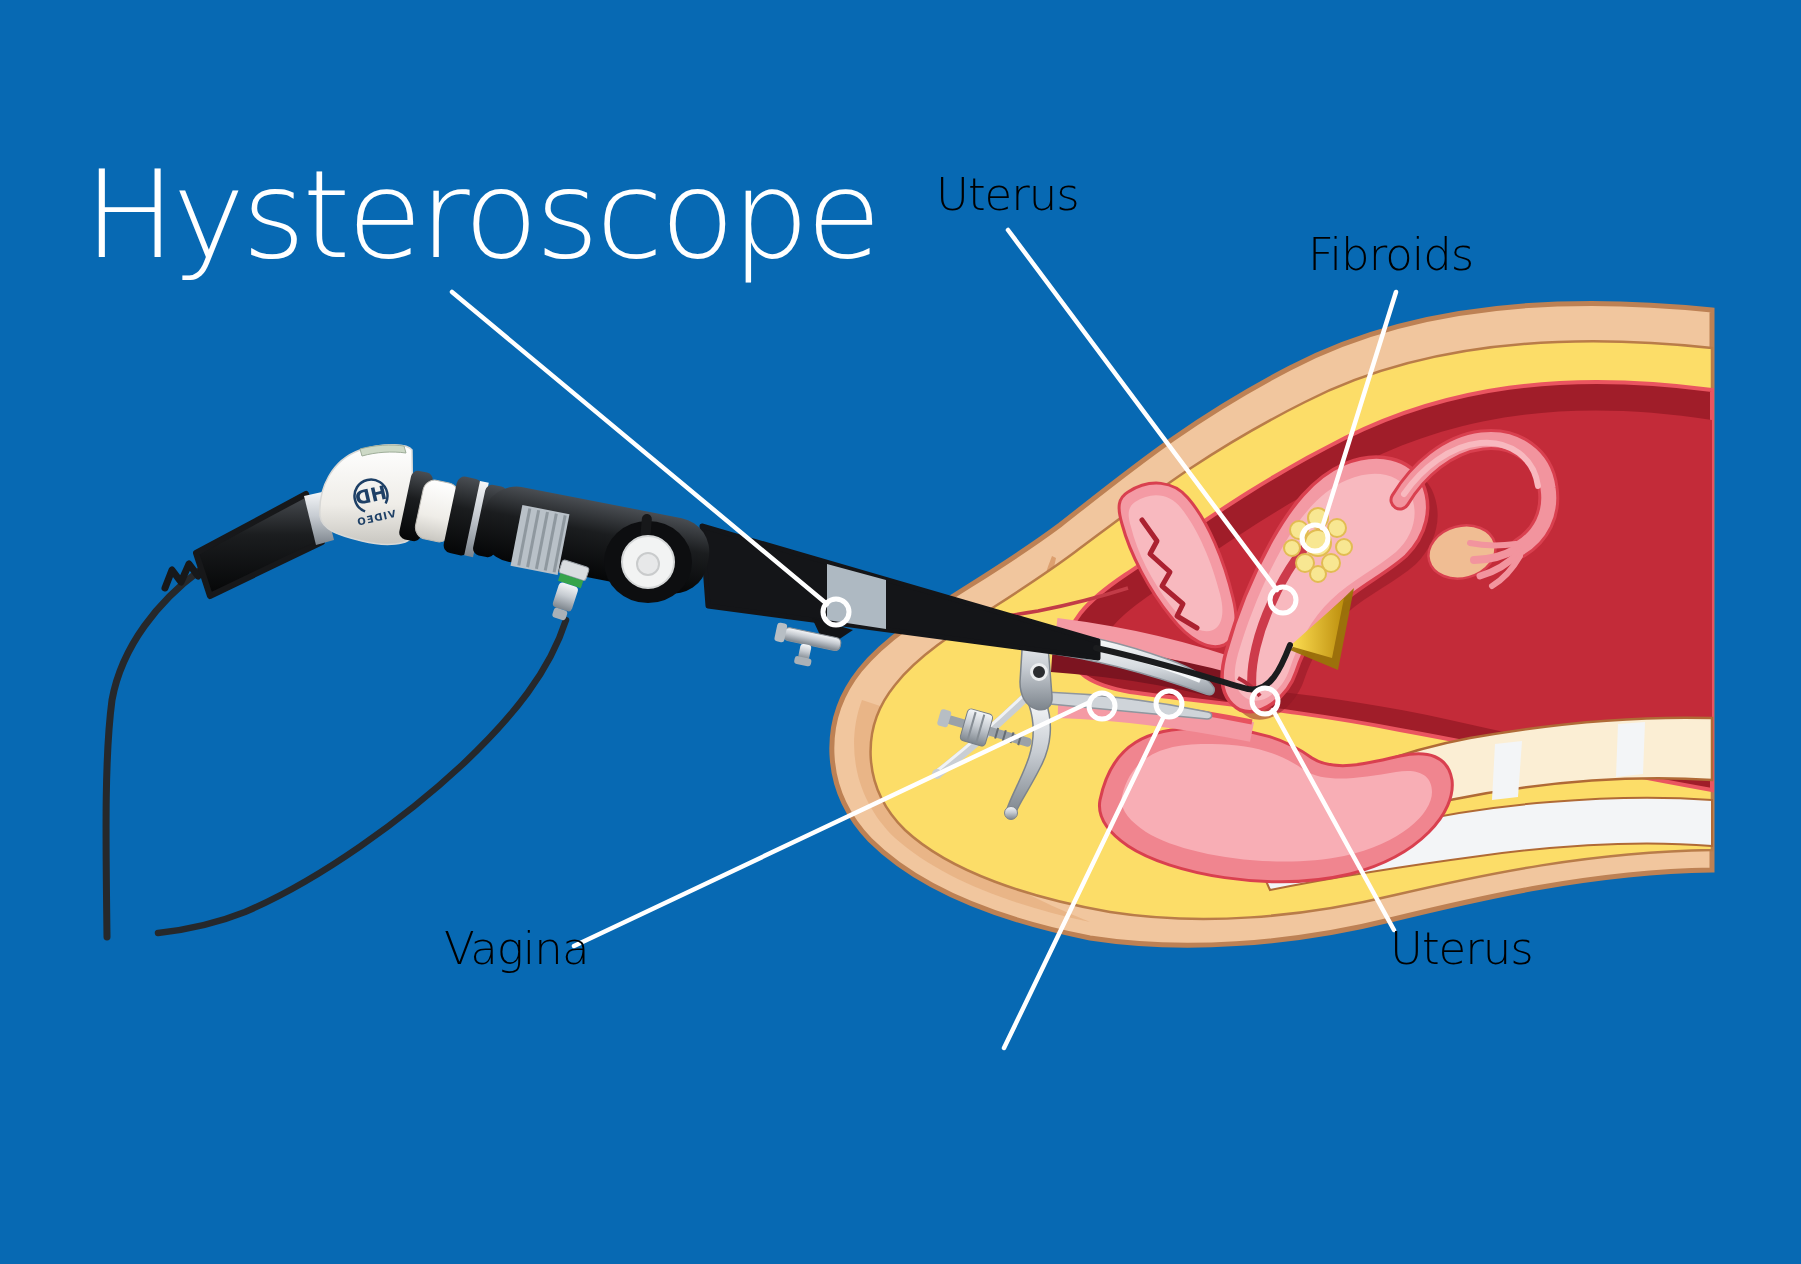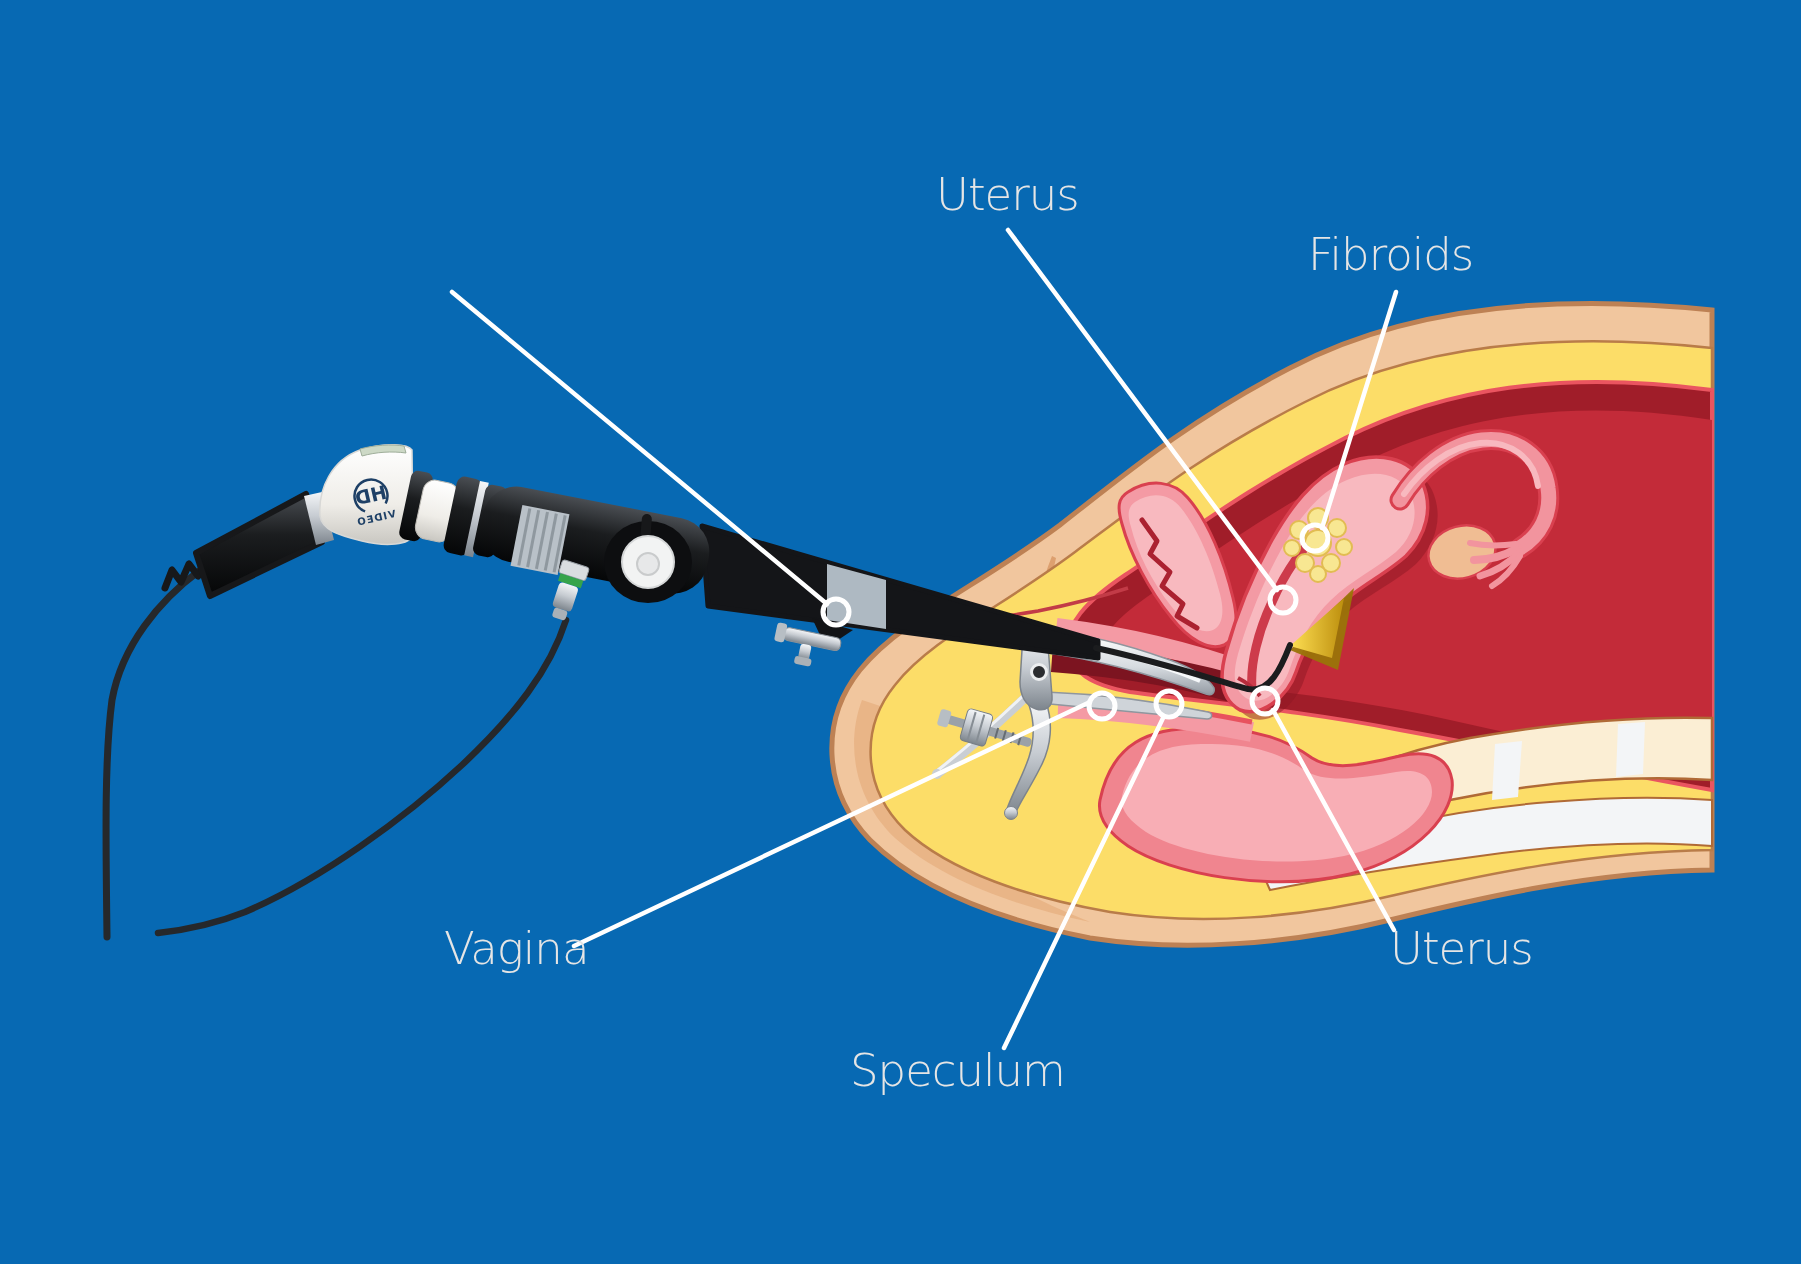--- a/index.html
+++ b/index.html
@@ -1,21 +1,21 @@
 <!DOCTYPE html>
 <html><head>
 <meta charset="utf-8">
 <style>
   html,body{margin:0;padding:0;background:#0769b3;}
   #stage{position:relative;width:1801px;height:1264px;overflow:hidden;
          font-family:"DejaVu Sans","Liberation Sans",sans-serif;}
   #art{position:absolute;left:0;top:0;}
   .ttl{position:absolute;left:84px;top:148px;color:#fff;
        font-weight:200;font-size:122px;letter-spacing:-3px;line-height:1.1;}
-  .lbl{position:absolute;color:#e5e5e5;font-weight:300;font-size:45px;
+  .lbl{position:absolute;color:#000000;font-weight:300;font-size:45px;
        letter-spacing:-1px;line-height:1.2;white-space:nowrap;}
   .lbl-uterus  {left:936px;  top:168px;}
   .lbl-fibroids{left:1308px; top:222px;margin-top:6px;}
   .lbl-vagina  {left:444px;  top:922px;}
   .lbl-speculum{left:850px;  top:1044px;}
   .lbl-cervix  {left:1390px; top:922px;}
 </style>
 </head>
 <body>
 
@@ -266,19 +266,19 @@
   <g fill="none" stroke="#ffffff" stroke-width="5">
     <circle cx="836" cy="612" r="13"></circle>
     <circle cx="1283" cy="600" r="13"></circle>
     <circle cx="1315" cy="538" r="13"></circle>
     <circle cx="1102" cy="706" r="13"></circle>
     <circle cx="1169" cy="704" r="13"></circle>
     <circle cx="1265" cy="701" r="13"></circle>
   </g>
 </svg>
 
+<div class="ttl">Hysteroscope</div>
 <div class="lbl lbl-uterus">Uterus</div>
 <div class="lbl lbl-fibroids">Fibroids</div>
 <div class="lbl lbl-vagina">Vagina</div>
-<div class="lbl lbl-speculum">Speculum</div>
 <div class="lbl lbl-cervix">Uterus</div>
 
 </div>
 
 </body></html>

